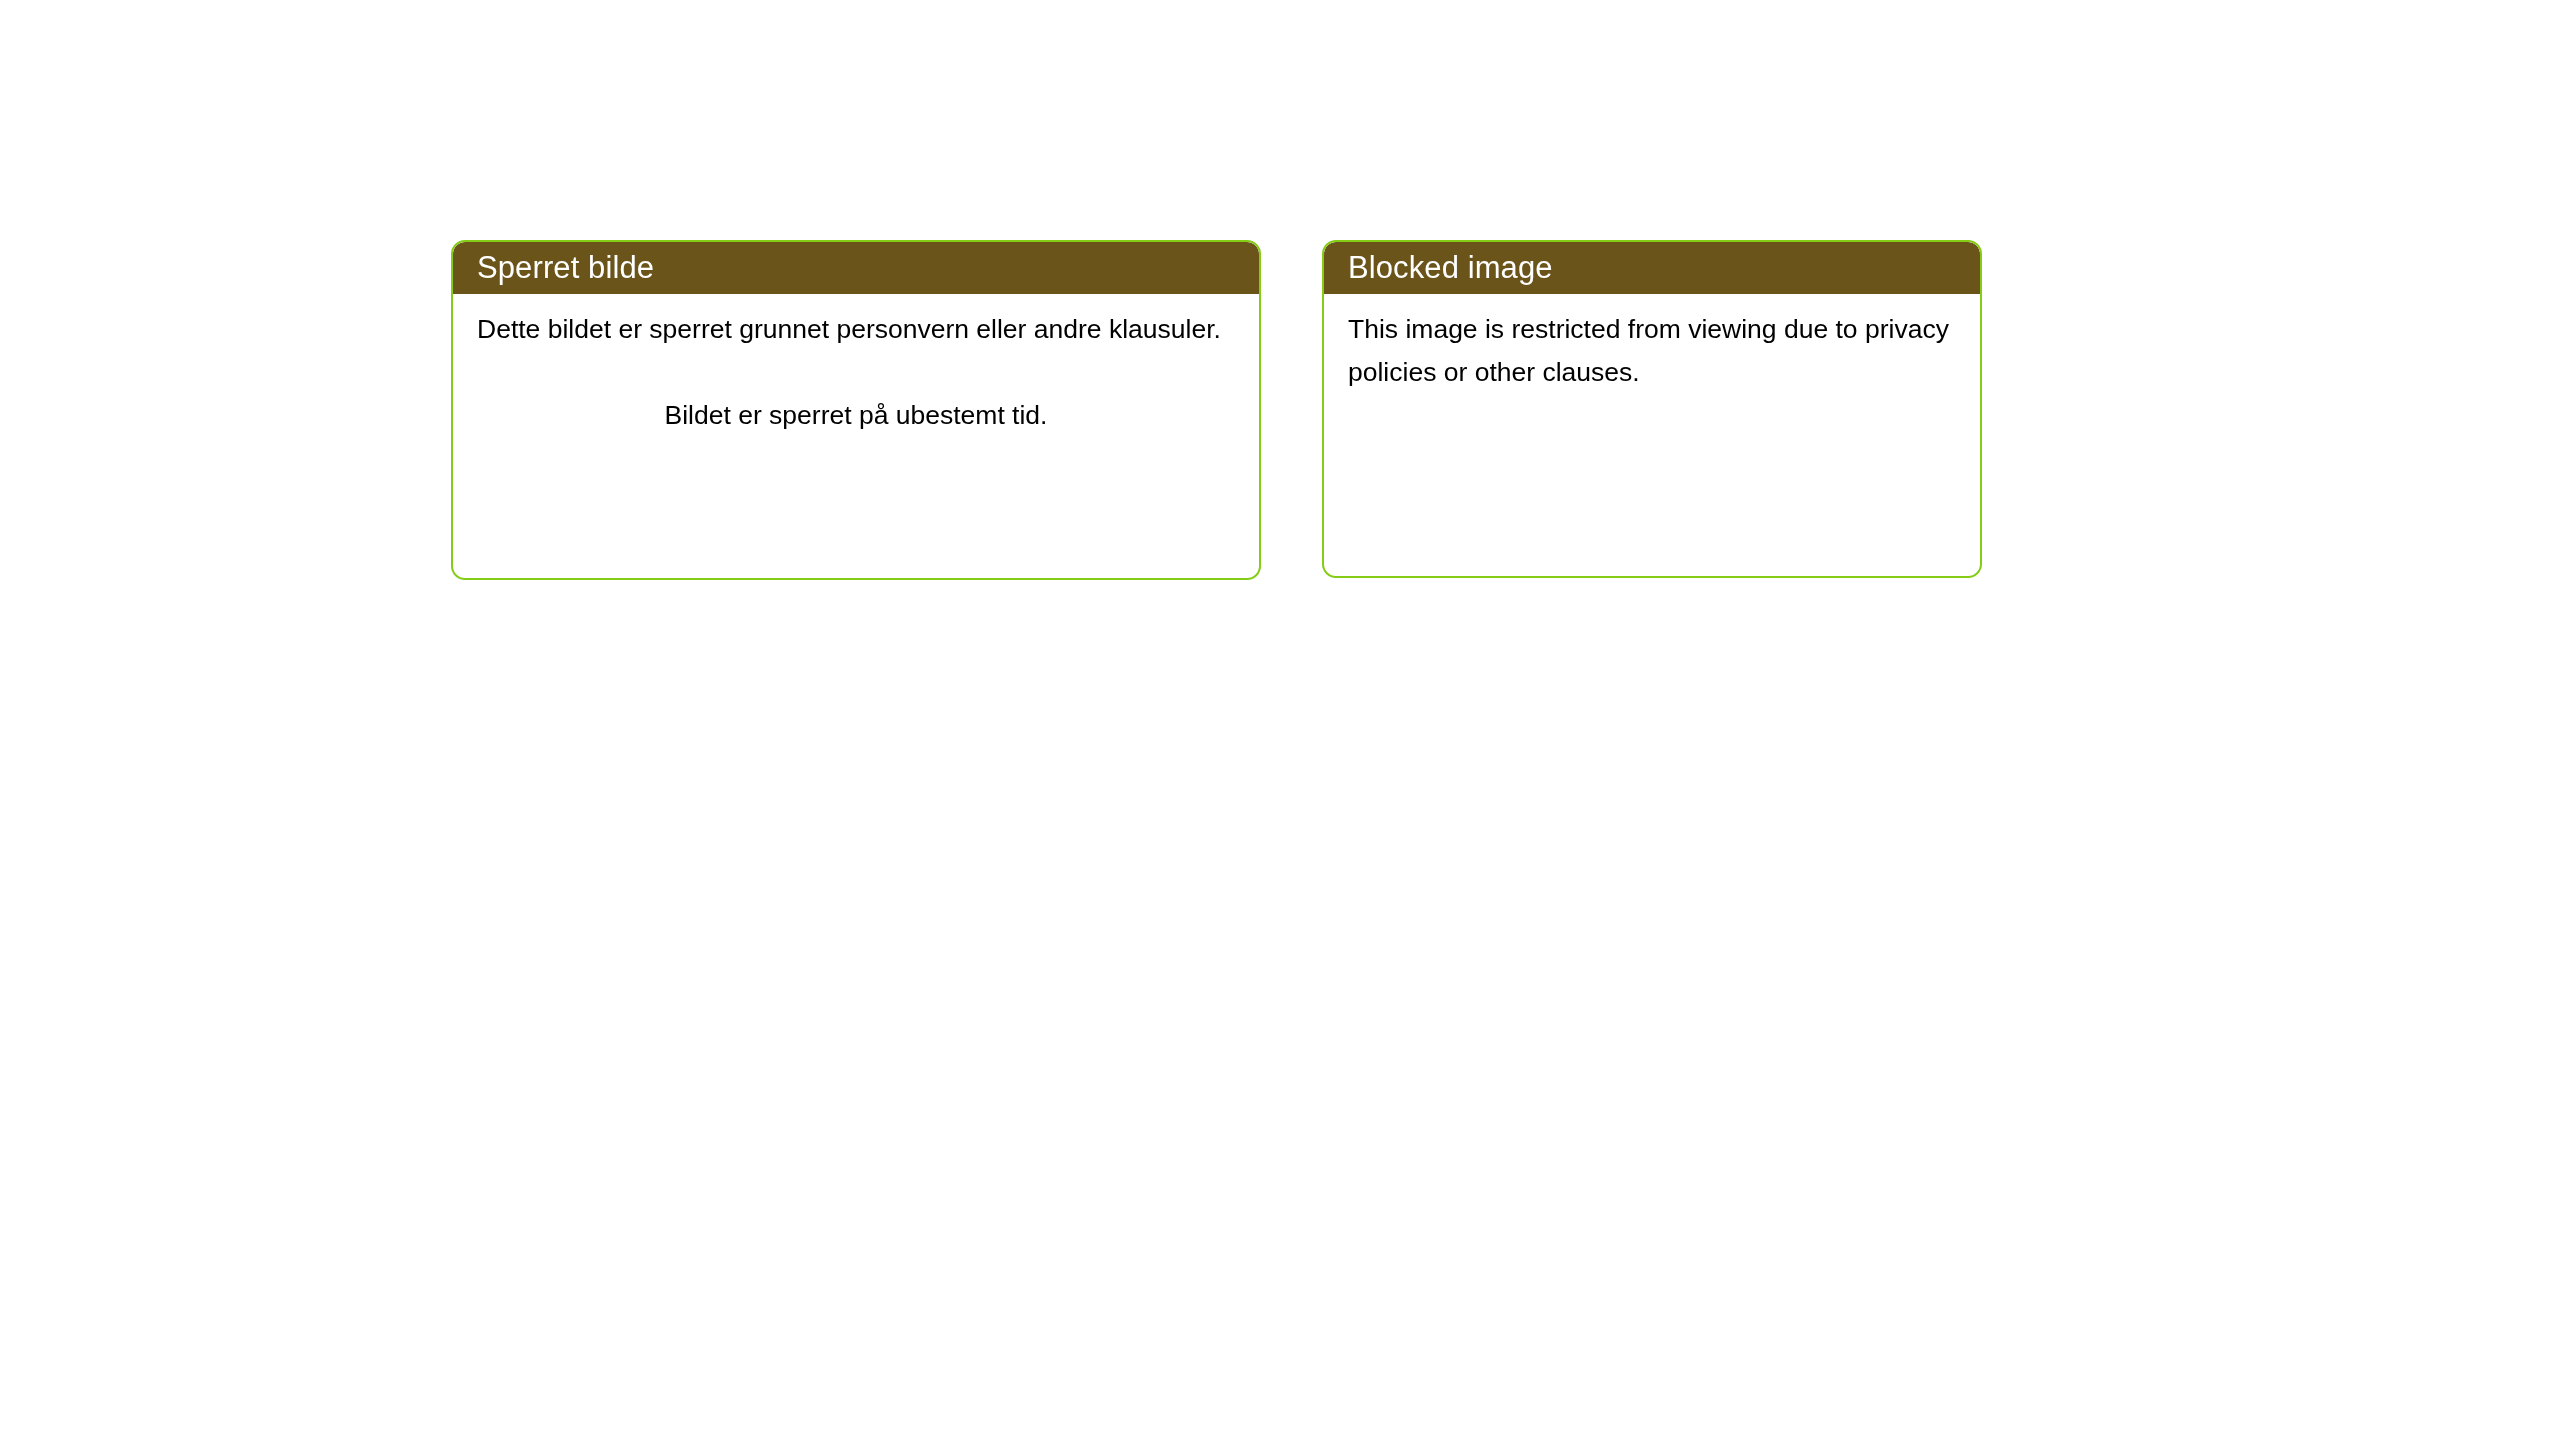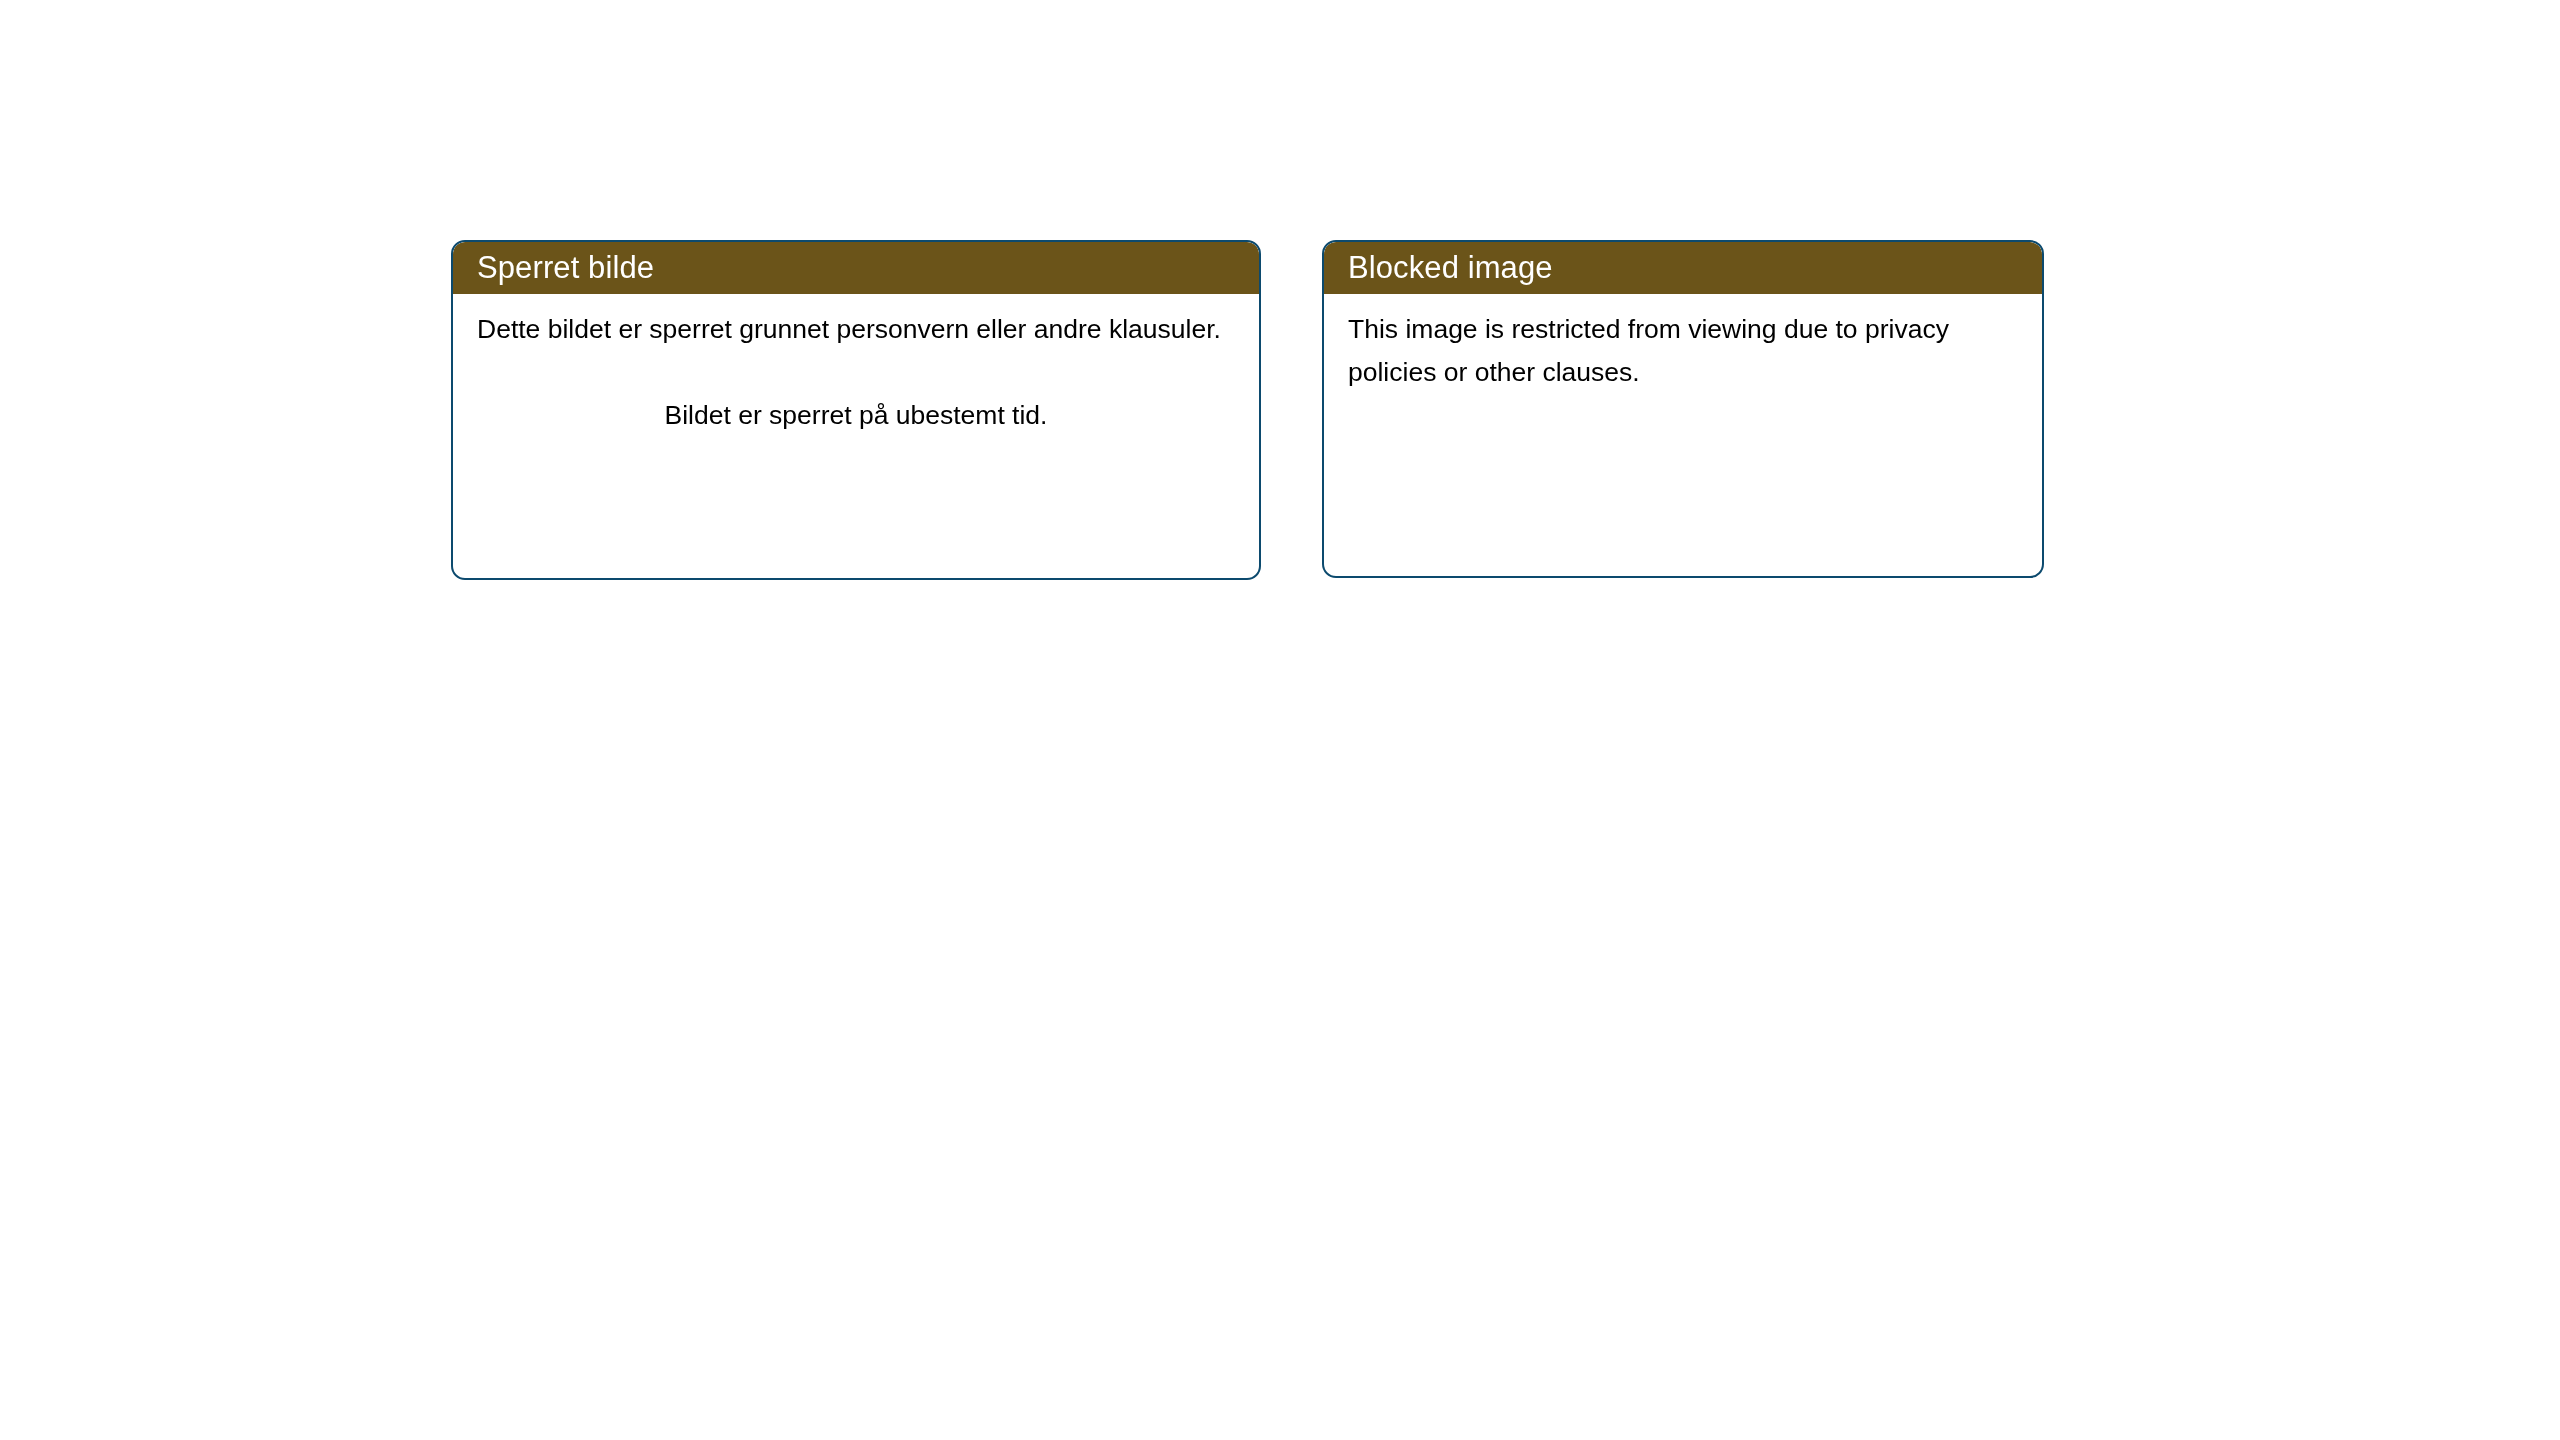--- a/index.html
+++ b/index.html
@@ -21,36 +21,36 @@
     left: 0;
     top: 0;
     width: 2560px;
     height: 1440px;
   }
 
   .notice-card {
     position: absolute;
     box-sizing: border-box;
     background: #ffffff;
-    border: 2px solid #0c4a6e;
+    border: 2px solid #84cc16;
     border-radius: 14px;
     overflow: hidden;
   }
 
   .notice-card.card-no {
     left: 451px;
     top: 240px;
     width: 810px;
     height: 340px;
   }
 
   .notice-card.card-en {
     left: 1322px;
     top: 240px;
-    width: 722px;
+    width: 660px;
     height: 338px;
   }
 
   .card-header {
     background: #6b5419;
     height: 52px;
     display: flex;
     align-items: center;
     padding: 0 0 0 24px;
     box-sizing: border-box;

